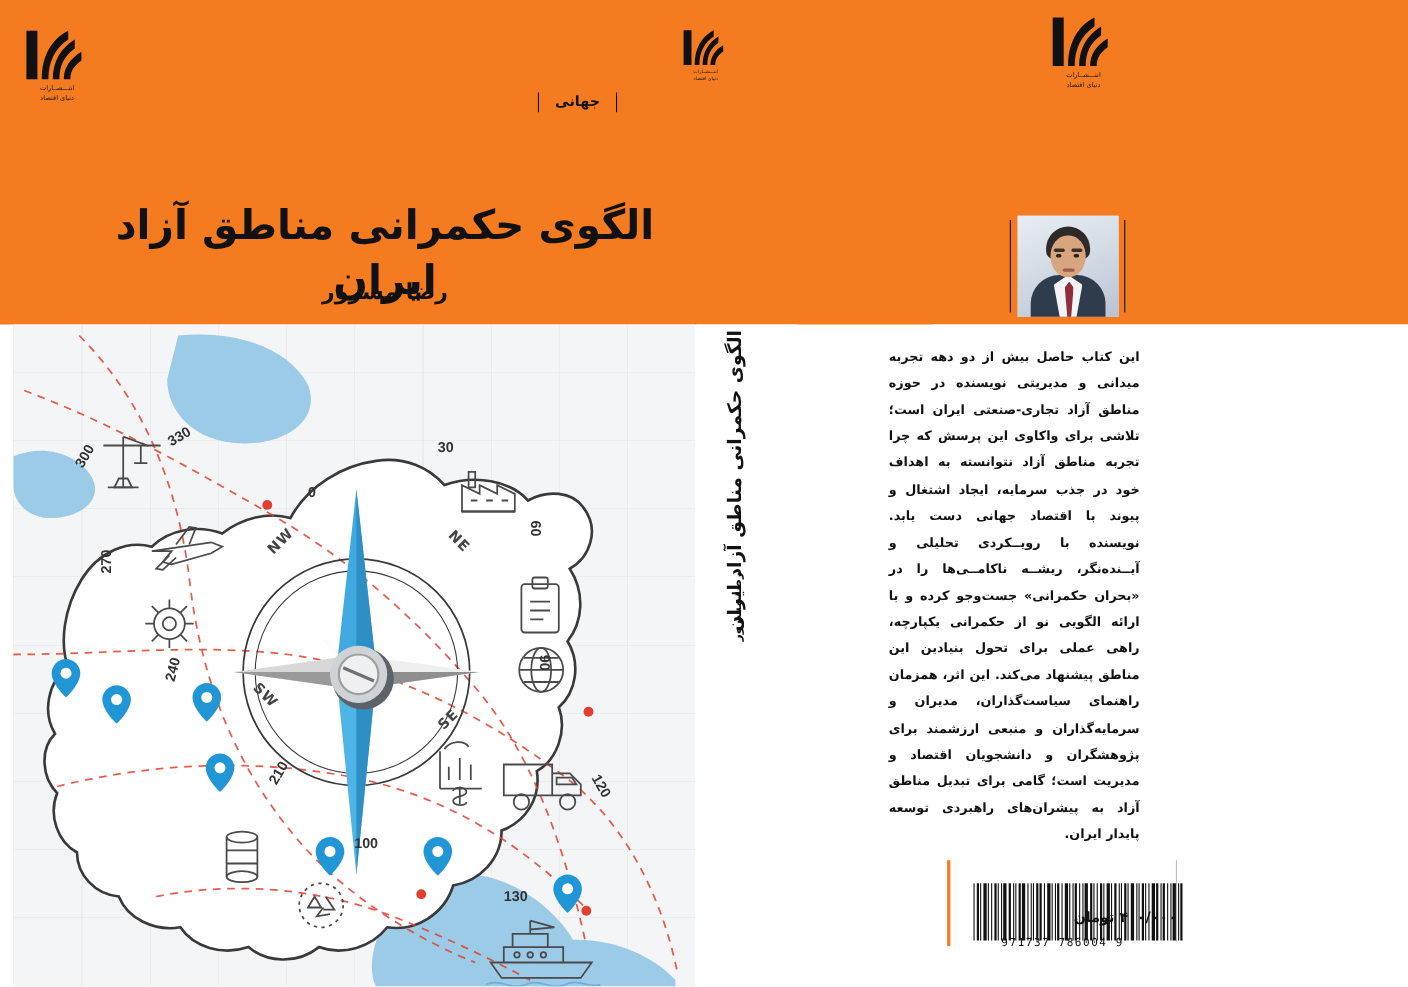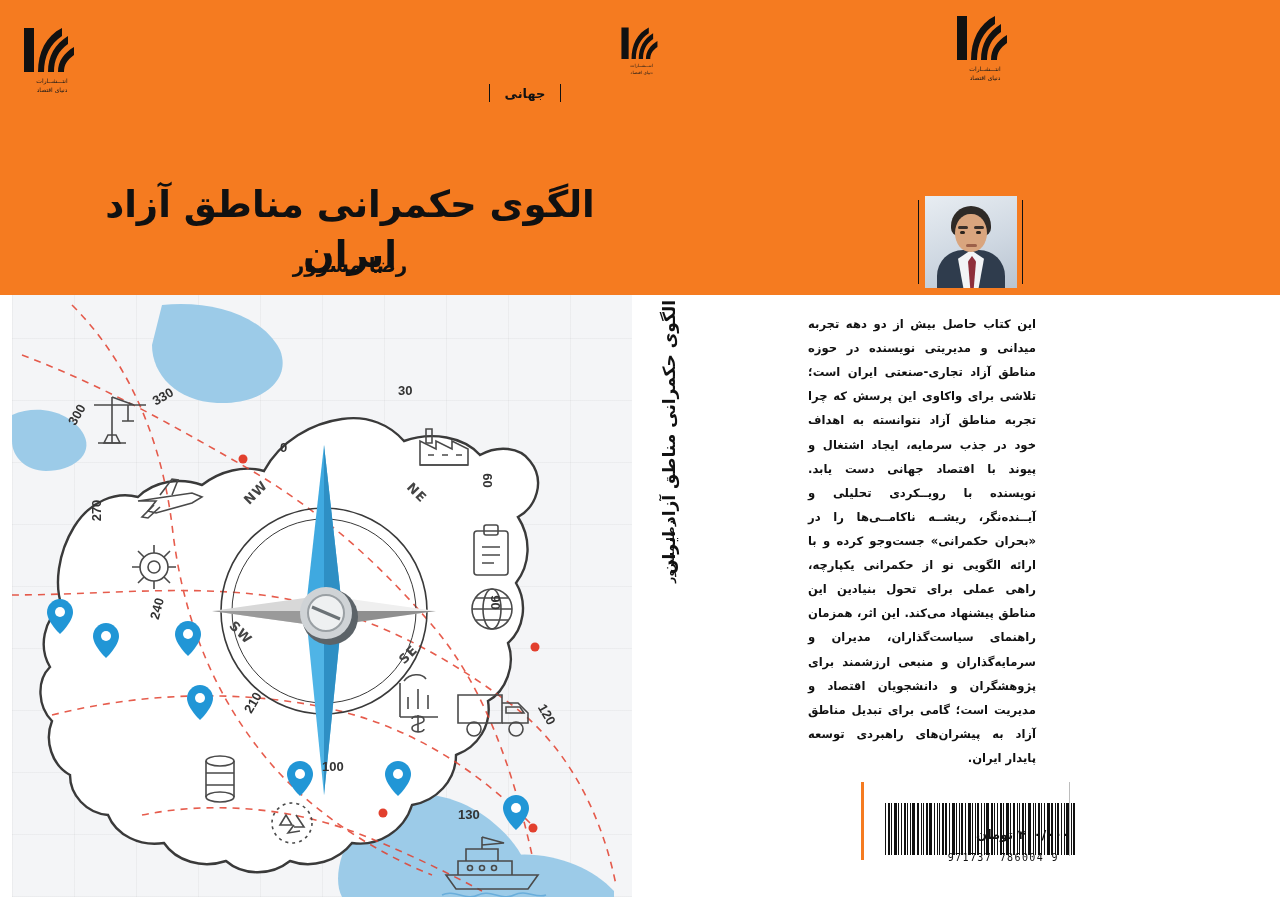--- a/index.html
+++ b/index.html
@@ -48,21 +48,21 @@
 
   
   .back-cover{position:absolute;left:848px;top:295px;width:432px;height:602px;background:#ffffff;}
   .blurb{position:absolute;left:808px;top:312px;width:228px;text-align:justify;direction:rtl;
     font-size:11.6px;line-height:2.08;color:#111;font-weight:bold;}
   .price-row{position:absolute;left:860px;top:824px;width:210px;text-align:right;}
   .price-row .ptxt{vertical-align:middle;font-size:13px;font-weight:bold;color:#111;direction:rtl;}
   .barcode{position:absolute;left:885px;top:803px;width:160px;height:52px;}
   .barcode .bars{position:relative;width:160px;height:52px;}
   .barcode .bars i{position:absolute;top:0;background:#111;height:52px;}
-  .isbn{position:absolute;left:873px;top:852px;width:186px;font-size:10px;letter-spacing:1.4px;color:#111;font-family:"DejaVu Sans Mono","Liberation Mono",monospace;}
+  .isbn{position:absolute;left:873px;top:852px;width:186px;text-align:center;font-size:10px;letter-spacing:1.4px;color:#111;font-family:"DejaVu Sans Mono","Liberation Mono",monospace;}
   .bc-rule{position:absolute;background:#f57b20;width:3px;height:78px;top:782px;}
   .bc-rule.a{left:861px;}
   .bc-rule.b{left:1069px;background:#bdbdbd;width:1px;height:74px;}
 
   
   .spine{position:absolute;left:633px;top:295px;width:92px;height:602px;background:#ffffff;}
   .spine-title{position:absolute;left:649px;top:300px;width:30px;height:300px;}
   .spine-title span{display:block;writing-mode:vertical-rl;transform:rotate(180deg);direction:rtl;
     font-size:17px;font-weight:bold;color:#111;letter-spacing:1px;white-space:nowrap;}
   .spine-author{position:absolute;left:655px;top:520px;width:22px;height:120px;}
@@ -384,21 +384,21 @@
         <path d="M24 26 L24 14 L56 14 L56 26"></path>
         <path d="M40 14 L40 2 M40 2 L62 8 L40 10"></path>
         <circle cx="28" cy="33" r="2.5"></circle>
           <circle cx="40" cy="33" r="2.5"></circle>
           <circle cx="52" cy="33" r="2.5"></circle>
         <path d="M0 60 C12 54 24 66 36 60 C48 54 60 66 72 60 C84 54 94 64 104 60" stroke="#6aaedb"></path>
       </g>
     </svg>
 
     <div class="num" style="left:268px;top:145px;">0</div>
-    <div class="num" style="left:386px;top:88px;">30</div>
+    <div class="num" style="left:386px;top:104px;">30</div>
     <div class="num" style="left:468px;top:178px;transform:rotate(90deg);">60</div>
     <div class="num" style="left:476px;top:300px;transform:rotate(90deg);">90</div>
     <div class="num" style="left:524px;top:412px;transform:rotate(60deg);">120</div>
     <div class="num" style="left:446px;top:512px;">130</div>
     <div class="num" style="left:310px;top:464px;">100</div>
     <div class="num" style="left:230px;top:400px;transform:rotate(-60deg);">210</div>
     <div class="num" style="left:134px;top:306px;transform:rotate(-75deg);">240</div>
     <div class="num" style="left:74px;top:208px;transform:rotate(-90deg);">270</div>
     <div class="num" style="left:54px;top:112px;transform:rotate(-60deg);">300</div>
     <div class="num" style="left:140px;top:94px;transform:rotate(-30deg);">330</div>

